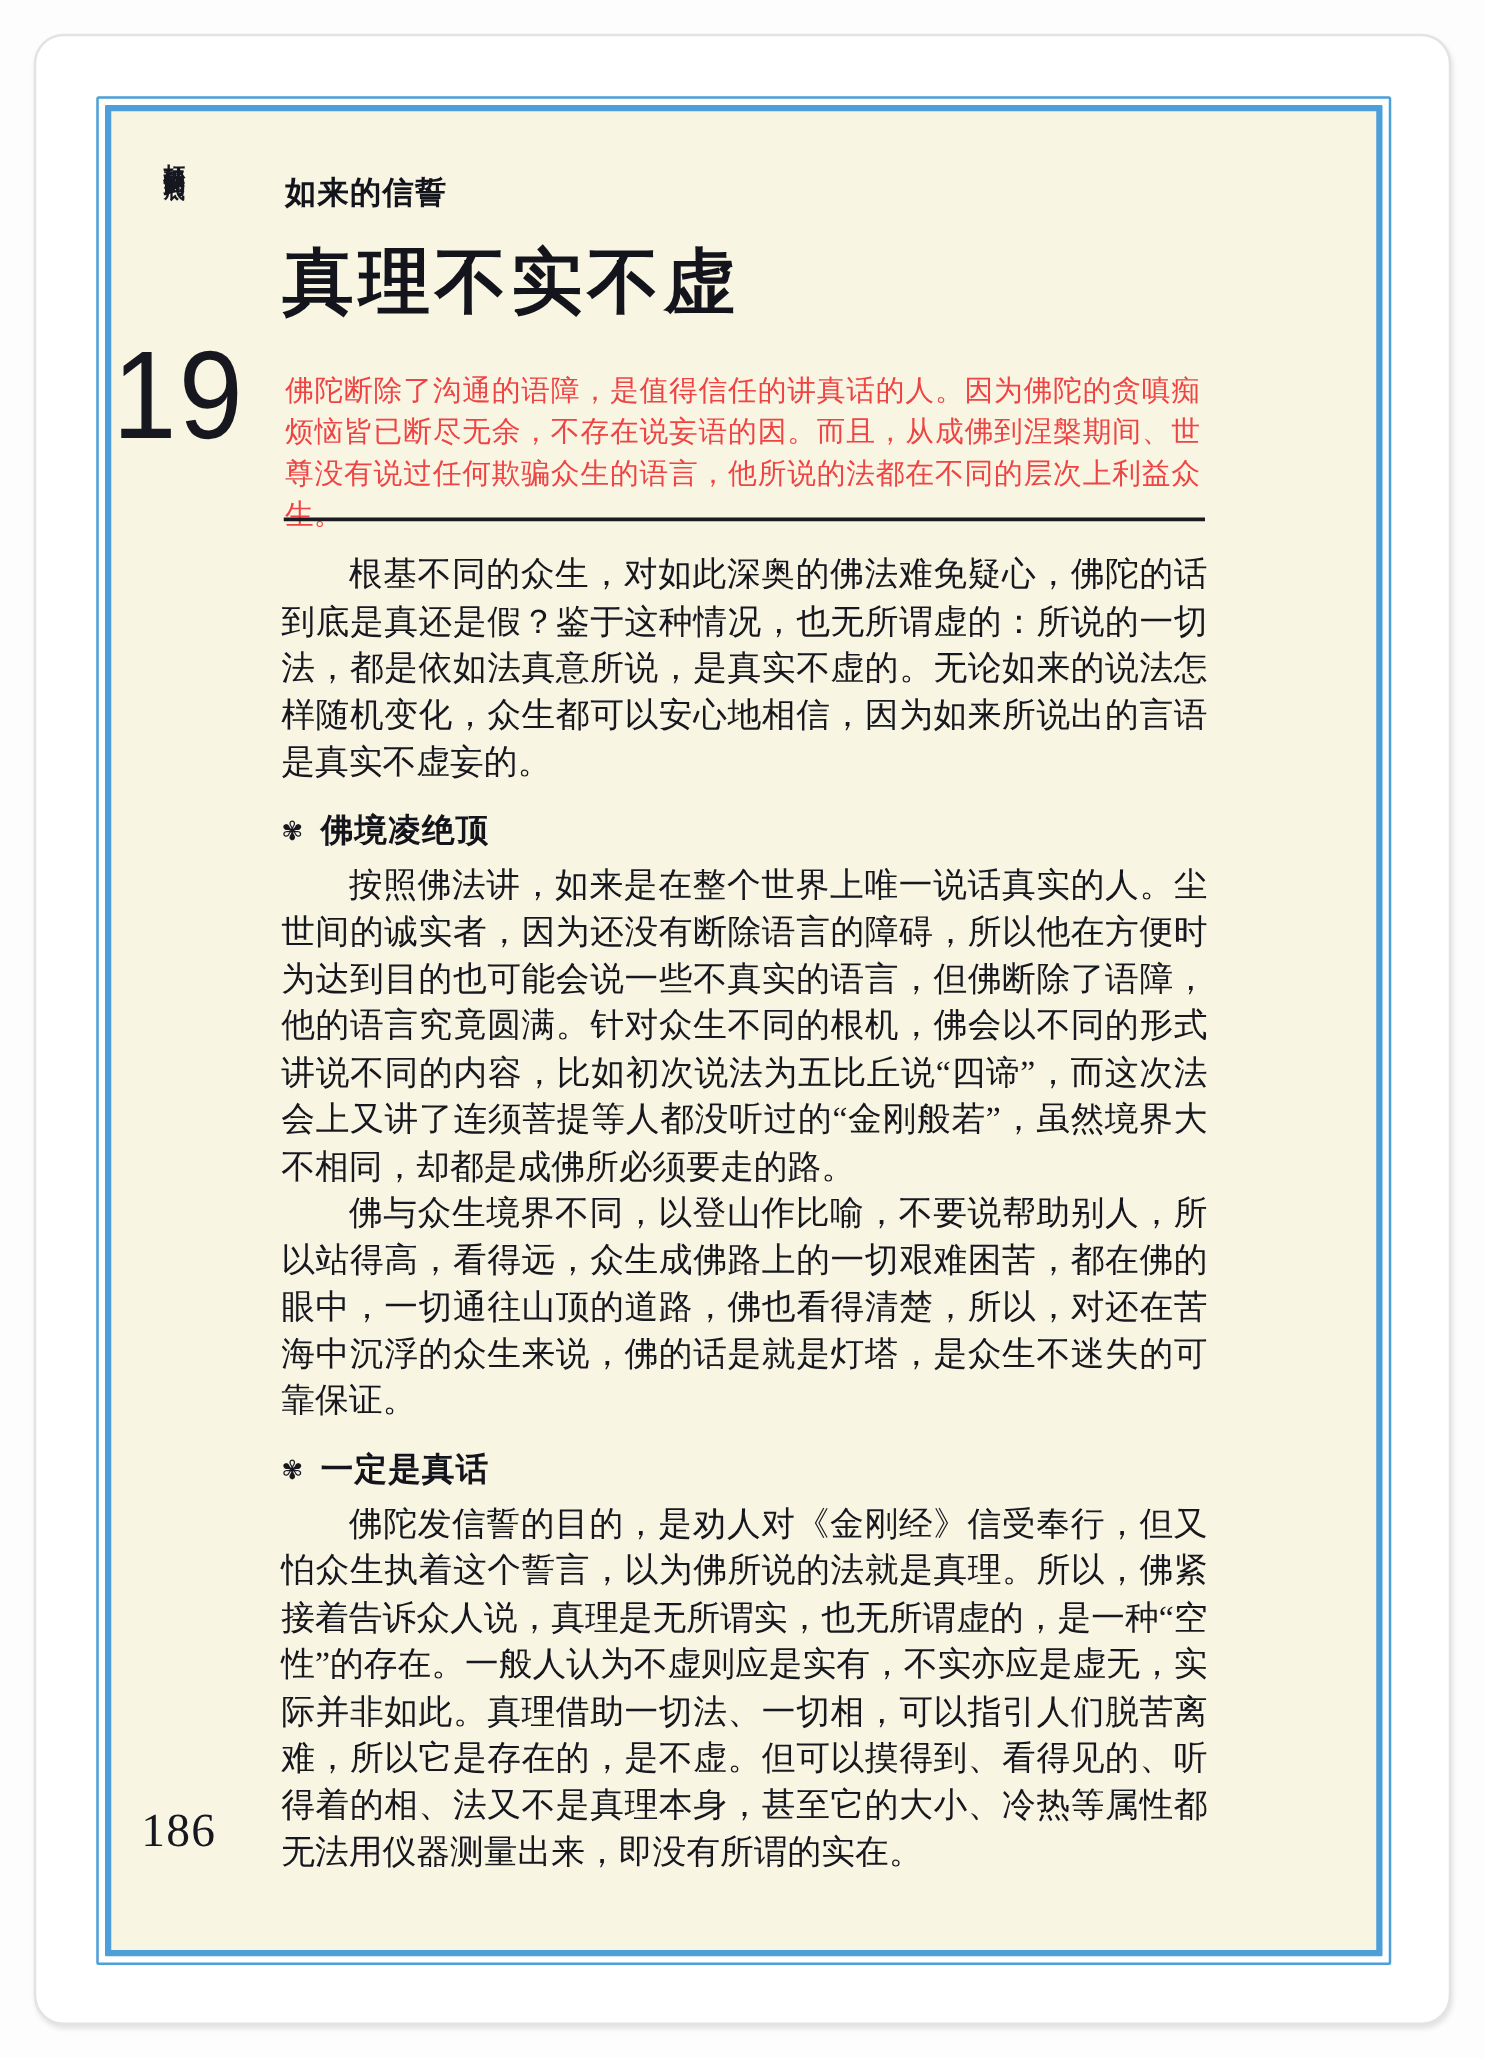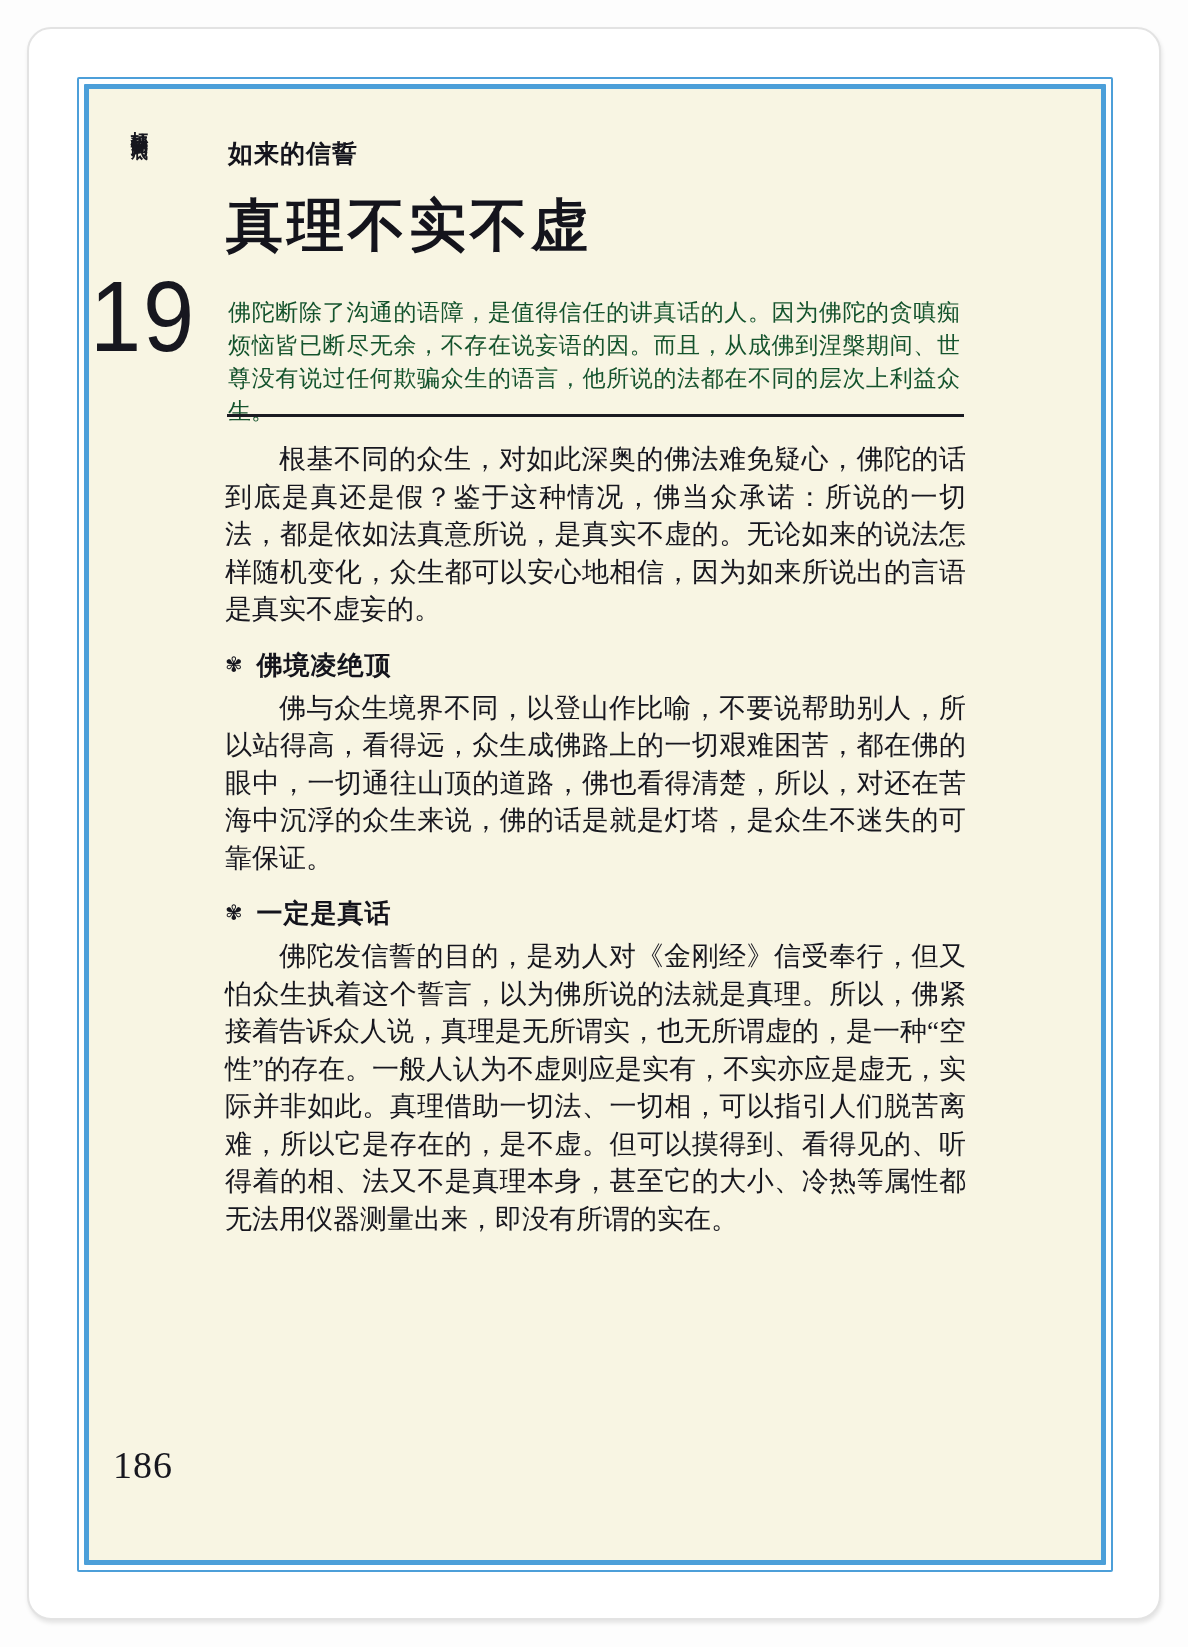--- a/index.html
+++ b/index.html
@@ -38,21 +38,21 @@
     font-size:25px; color:#14141c; letter-spacing:1px;
   }
   .chapter-title {
     position:absolute; left:226px; top:188px;
     font-family:"DejaVu Sans", sans-serif; font-weight:900;
     font-size:57px; color:#14141c; letter-spacing:4px;
   }
   .chapter-intro {
     position:absolute; left:228px; top:296px; width:732px;
     font-family:"Liberation Serif", serif;
-    font-size:23px; line-height:33px; color:#14532d;
+    font-size:23px; line-height:33px; color:#ef4444;
     text-align:justify;
   }
   .divider-rule {
     position:absolute; left:227px; top:414px; width:737px; height:2.5px;
     background:#1b1b22;
   }
 
   .body-flow {
     position:absolute; left:225px; top:441px; width:741px;
     font-family:"Liberation Serif", serif;
@@ -91,26 +91,27 @@
 
   <div class="chapter-subtitle">如来的信誓</div>
 
   <div class="chapter-title">真理不实不虚</div>
 
   <div class="chapter-intro">佛陀断除了沟通的语障，是值得信任的讲真话的人。因为佛陀的贪嗔痴烦恼皆已断尽无余，不存在说妄语的因。而且，从成佛到涅槃期间、世尊没有说过任何欺骗众生的语言，他所说的法都在不同的层次上利益众生。</div>
 
   <div class="divider-rule"></div>
 
   <div class="body-flow">
-    <p>根基不同的众生，对如此深奥的佛法难免疑心，佛陀的话到底是真还是假？鉴于这种情况，佛当众承诺：所说的一切法，都是依如法真意所说，是真实不虚的。无论如来的说法怎样随机变化，众生都可以安心地相信，因为如来所说出的言语是真实不虚妄的。</p>
+    <p>根基不同的众生，对如此深奥的佛法难免疑心，佛陀的话到底是真还是假？鉴于这种情况，也无所谓虚的：所说的一切法，都是依如法真意所说，是真实不虚的。无论如来的说法怎样随机变化，众生都可以安心地相信，因为如来所说出的言语是真实不虚妄的。</p>
 
     <div class="section-heading">
       <span class="flower-bullet">✾</span>
       <span>佛境凌绝顶</span>
     </div>
+    <p>按照佛法讲，如来是在整个世界上唯一说话真实的人。尘世间的诚实者，因为还没有断除语言的障碍，所以他在方便时为达到目的也可能会说一些不真实的语言，但佛断除了语障，他的语言究竟圆满。针对众生不同的根机，佛会以不同的形式讲说不同的内容，比如初次说法为五比丘说“四谛”，而这次法会上又讲了连须菩提等人都没听过的“金刚般若”，虽然境界大不相同，却都是成佛所必须要走的路。</p>
     <p>佛与众生境界不同，以登山作比喻，不要说帮助别人，所以站得高，看得远，众生成佛路上的一切艰难困苦，都在佛的眼中，一切通往山顶的道路，佛也看得清楚，所以，对还在苦海中沉浮的众生来说，佛的话是就是灯塔，是众生不迷失的可靠保证。</p>
 
     <div class="section-heading">
       <span class="flower-bullet">✾</span>
       <span>一定是真话</span>
     </div>
     <p>佛陀发信誓的目的，是劝人对《金刚经》信受奉行，但又怕众生执着这个誓言，以为佛所说的法就是真理。所以，佛紧接着告诉众人说，真理是无所谓实，也无所谓虚的，是一种“空性”的存在。一般人认为不虚则应是实有，不实亦应是虚无，实际并非如此。真理借助一切法、一切相，可以指引人们脱苦离难，所以它是存在的，是不虚。但可以摸得到、看得见的、听得着的相、法又不是真理本身，甚至它的大小、冷热等属性都无法用仪器测量出来，即没有所谓的实在。</p>
   </div>
 
   <div class="page-number">186</div>

